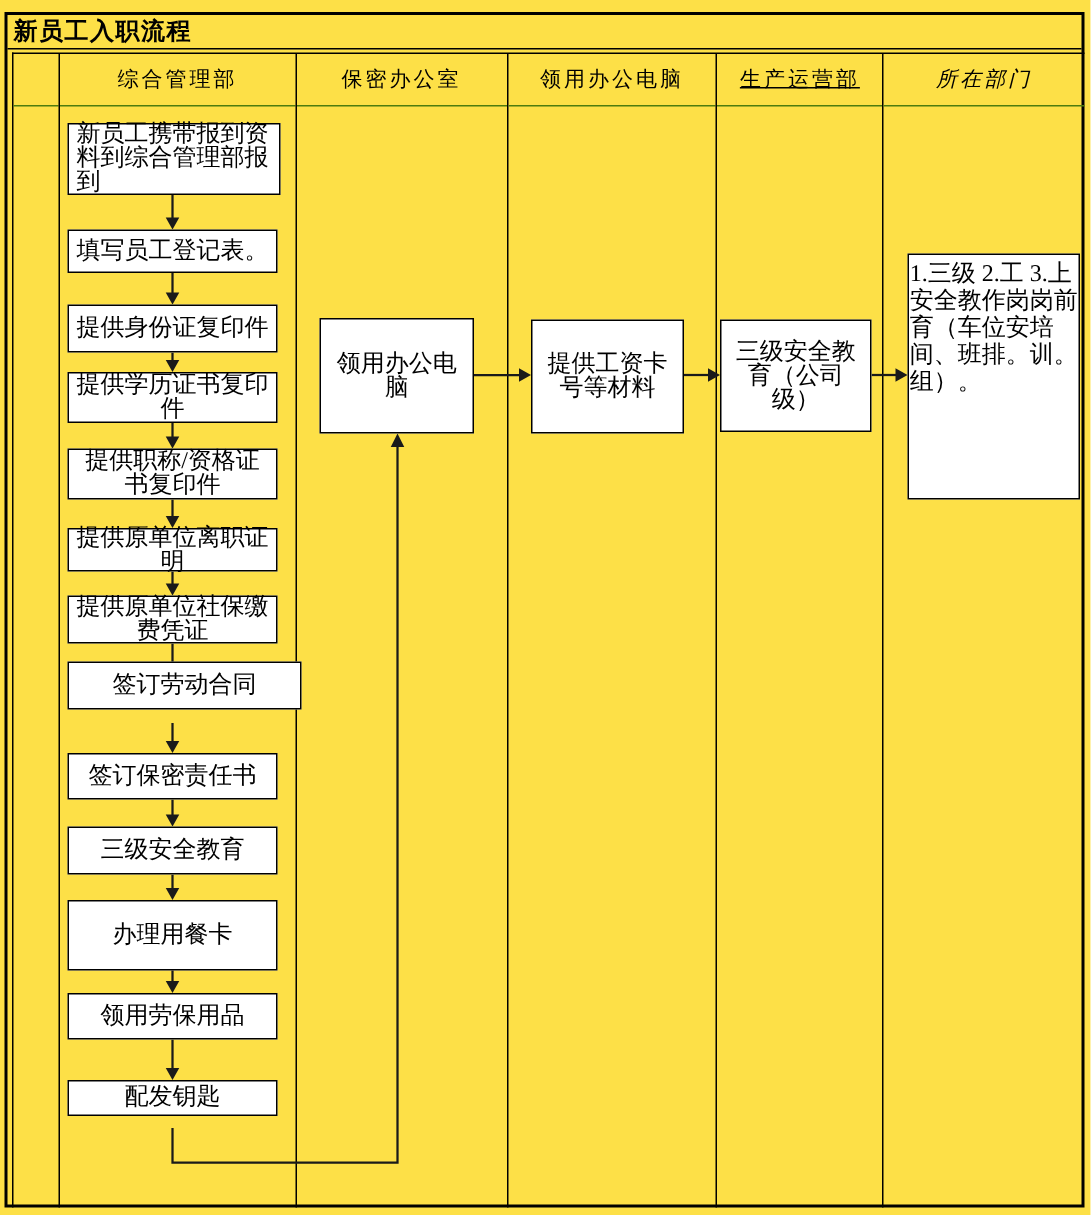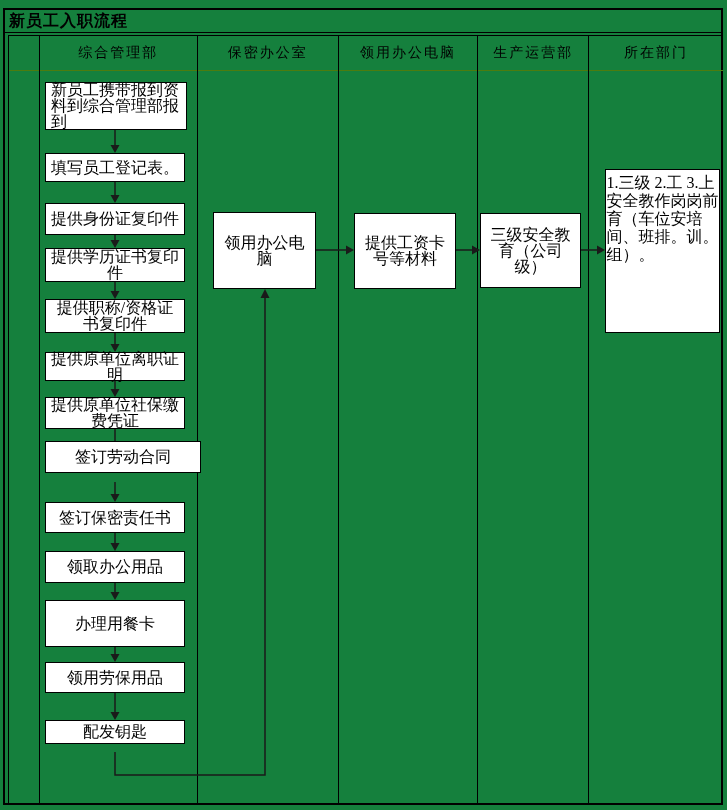--- a/index.html
+++ b/index.html
@@ -1,19 +1,19 @@
 <!DOCTYPE html>
 <html><head>
 <meta charset="utf-8">
 <style>
   html,body{margin:0;padding:0;background:#fff;}
   .page{
     position:relative;
     width:727px;height:810px;
-    background:#15803d;
+    background:#fde047;
     font-family:"Liberation Serif","DejaVu Serif",serif;
     color:#000;
     overflow:hidden;
   }
   .frame{
     position:absolute;left:3px;top:8px;width:720px;height:797px;
     border:2px solid #000;box-sizing:border-box;z-index:1;
   }
   .title-strip{
     position:absolute;left:5px;top:10px;width:716px;height:23px;
@@ -26,22 +26,22 @@
     position:absolute;left:8px;top:35px;width:715px;height:770px;
     border-top:1px solid #000;border-left:1px solid #000;
     box-sizing:border-box;display:flex;z-index:1;
   }
   .lane{box-sizing:border-box;height:100%;}
   .lane + .lane{border-left:1px solid #000;}
   .lane-0{width:30px;}
   .lane-1{width:158px;}
   .lane-2{width:141px;}
   .lane-3{width:140px;}
-  .lane-4{width:111px;}
-  .lane-5{width:135px;}
+  .lane-4{width:111px;text-decoration:underline;}
+  .lane-5{width:135px;font-style:italic;}
   .lane-header{
     height:35px;box-sizing:border-box;border-bottom:1px solid #4d7c0f;
     display:flex;align-items:center;justify-content:center;
     font-size:14px;letter-spacing:2px;
   }
   .arrows{position:absolute;left:0;top:0;z-index:2;}
   .arrows line,.arrows path{stroke:#1a1a1a;stroke-width:1.5;fill:none;}
   .arrows polygon{fill:#1a1a1a;stroke:none;}
   .fbox{
     position:absolute;background:#fff;border:1px solid #000;
@@ -177,21 +177,21 @@
   <div class="fbox" style="left:45px;top:397px;width:140px;height:32px">
       <span>提供原单位社保缴费凭证</span>
     </div>
   <div class="fbox" style="left:45px;top:441px;width:156px;height:32px">
       <span>签订劳动合同</span>
     </div>
   <div class="fbox" style="left:45px;top:502px;width:140px;height:31px">
       <span>签订保密责任书</span>
     </div>
   <div class="fbox" style="left:45px;top:551px;width:140px;height:32px">
-      <span>领取办公用品</span>
+      <span>三级安全教育</span>
     </div>
   <div class="fbox" style="left:45px;top:600px;width:140px;height:47px">
       <span>办理用餐卡</span>
     </div>
   <div class="fbox" style="left:45px;top:662px;width:140px;height:31px">
       <span>领用劳保用品</span>
     </div>
   <div class="fbox" style="left:45px;top:720px;width:140px;height:24px">
       <span>配发钥匙</span>
     </div>

